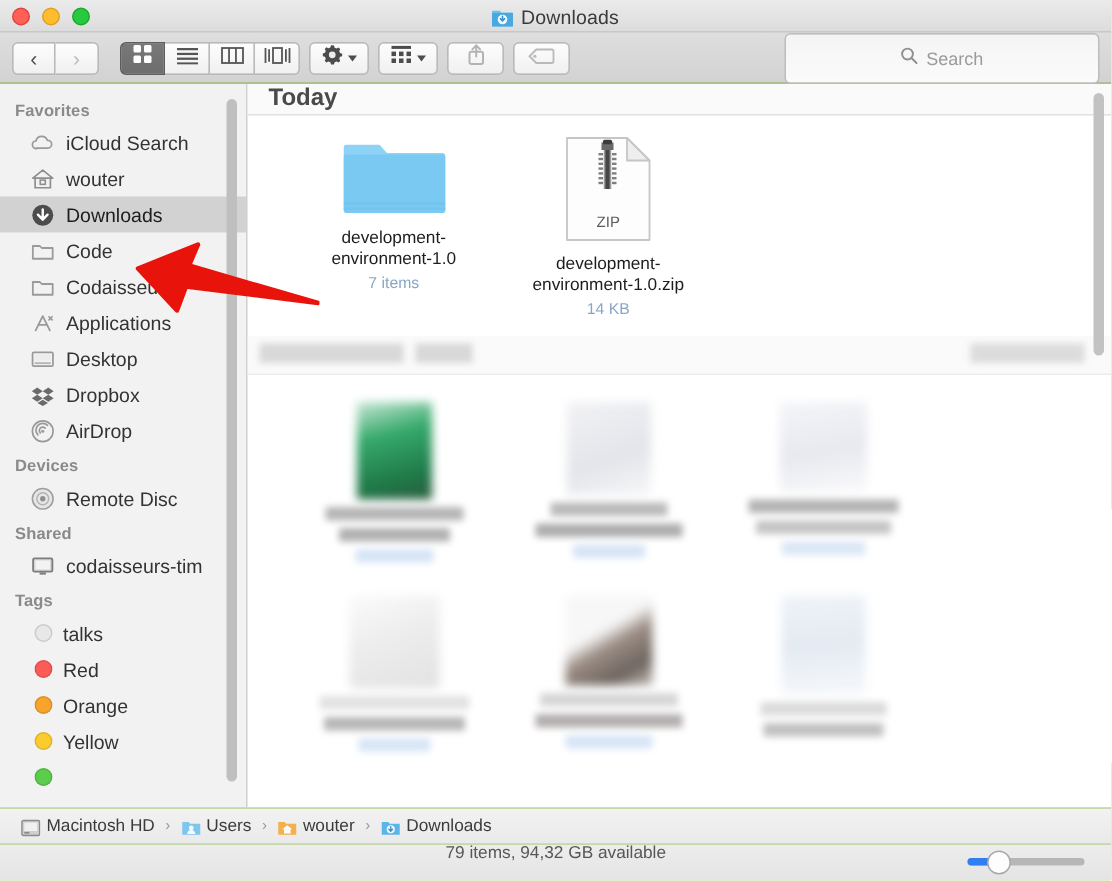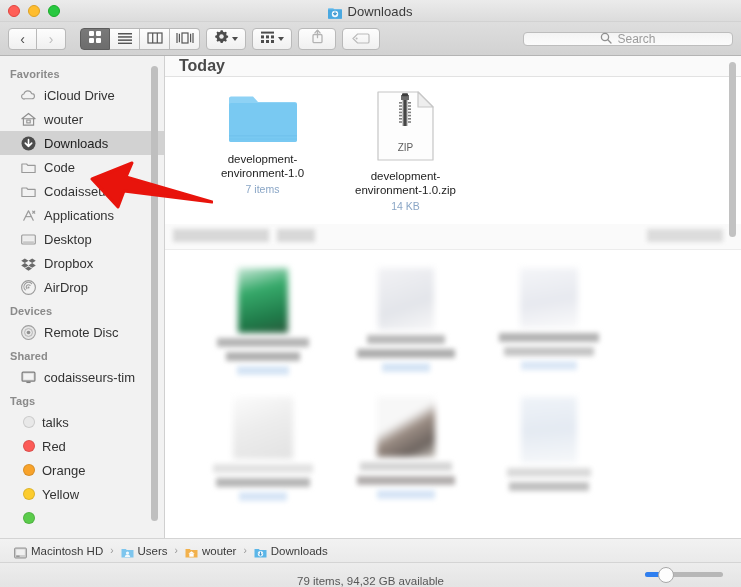--- a/index.html
+++ b/index.html
@@ -79,21 +79,21 @@
     border-color: #5d5d5d;
   }
 
   .dropbtn { width: 40px; gap: 3px; }
   .sharebtn, .tagbtn { width: 38px; }
   .caret { width: 0; height: 0; border-left: 3.5px solid transparent;
            border-right: 3.5px solid transparent; border-top: 4px solid #4c4c4c; }
 
   .search {
     margin-left: auto;
-    width: 210px; height: 14px;
+    width: 210px; height: 34px;
     background: linear-gradient(to bottom, #f4f4f4, #fbfbfb);
     border: 1px solid #bdbdbd;
     border-radius: 4px;
     display: flex; align-items: center; justify-content: center; gap: 5px;
   }
   .search-ph { font-size: 12px; color: #9b9b9b; }
 
   
   .body { flex: 1; display: flex; min-height: 0; position: relative; }
 
@@ -181,21 +181,21 @@
   .crumb { display: flex; align-items: center; gap: 4px; cursor: default; }
   .crumb-label { font-size: 11.5px; color: #3b3b3b; }
   .crumb-sep { font-size: 10px; color: #999; margin: 0 2px; }
   .crumb-ico { width: 13px; height: 12px; position: relative; display: block; }
 
   
   .statusbar {
     height: 25px; flex: none;
     background: linear-gradient(to bottom,#ededed,#e4e4e4);
     border-top: 1px solid #d4d4d4;
-    display: flex; align-items: flex-end; justify-content: center;
+    display: flex; align-items: flex-start; justify-content: center;
     position: relative;
   }
   .status-text { font-size: 11.5px; color: #575757; }
   .slider {
     position: absolute; right: 18px; top: 9px;
     width: 78px; height: 5px; border-radius: 3px; background: #b7b7b7;
   }
   .slider-fill { position: absolute; left:0; top:0; height: 5px; width: 18px;
                  background: #2f7ff0; border-radius: 3px; }
   .slider-knob {
@@ -348,21 +348,21 @@
     <div class="sidebar">
 
       <div class="sb-head">Favorites</div>
 
       <div class="sb-item">
         <span class="sb-ico">
           <svg width="17" height="17" viewBox="0 0 18 18">
             <path d="M4.6 12.8c-1.6 0-2.9-1.2-2.9-2.7 0-1.4 1.1-2.6 2.5-2.7.4-1.9 2.1-3.3 4.1-3.3 1.9 0 3.5 1.2 4 2.9h.3c1.5 0 2.7 1.2 2.7 2.7s-1.2 2.7-2.7 2.7H4.6z" fill="none" stroke="#9a9a9a" stroke-width="1.2" stroke-linejoin="round"></path>
           </svg>
         </span>
-        <span class="sb-label">iCloud Drive</span>
+        <span class="sb-label">iCloud Search</span>
       </div>
 
       <div class="sb-item">
         <span class="sb-ico">
           <svg width="17" height="17" viewBox="0 0 18 18">
             <path d="M9 2.6l7 5.6H2l7-5.6z" fill="none" stroke="#8e8e8e" stroke-width="1.2" stroke-linejoin="round"></path>
             <path d="M3.6 8v7h10.8V8" fill="none" stroke="#8e8e8e" stroke-width="1.2"></path>
             <rect x="7.2" y="9.6" width="3.6" height="3" fill="none" stroke="#8e8e8e" stroke-width="1.1"></rect>
           </svg>
         </span>

